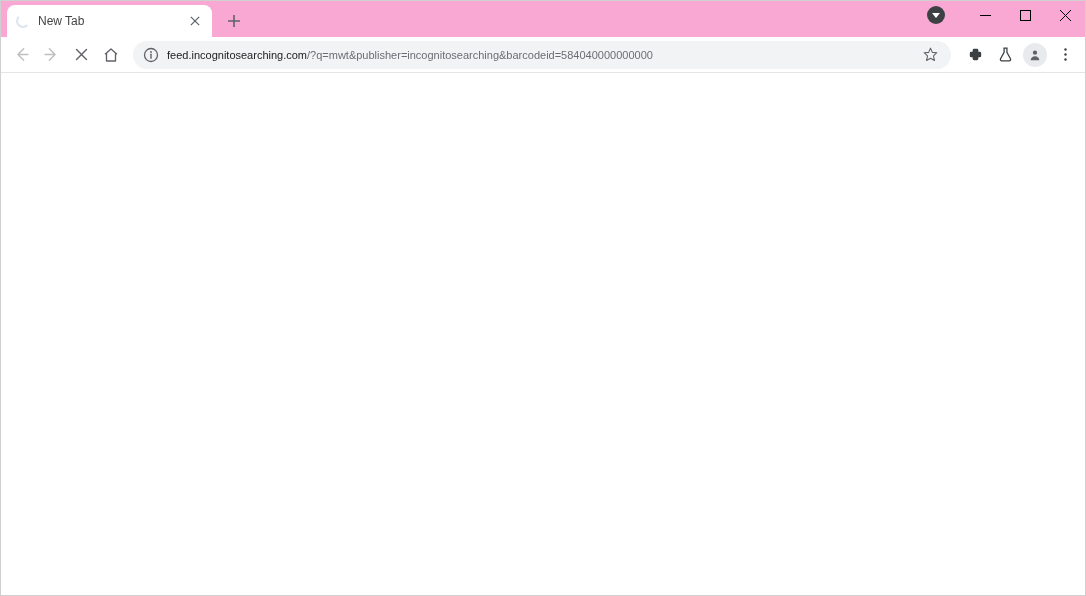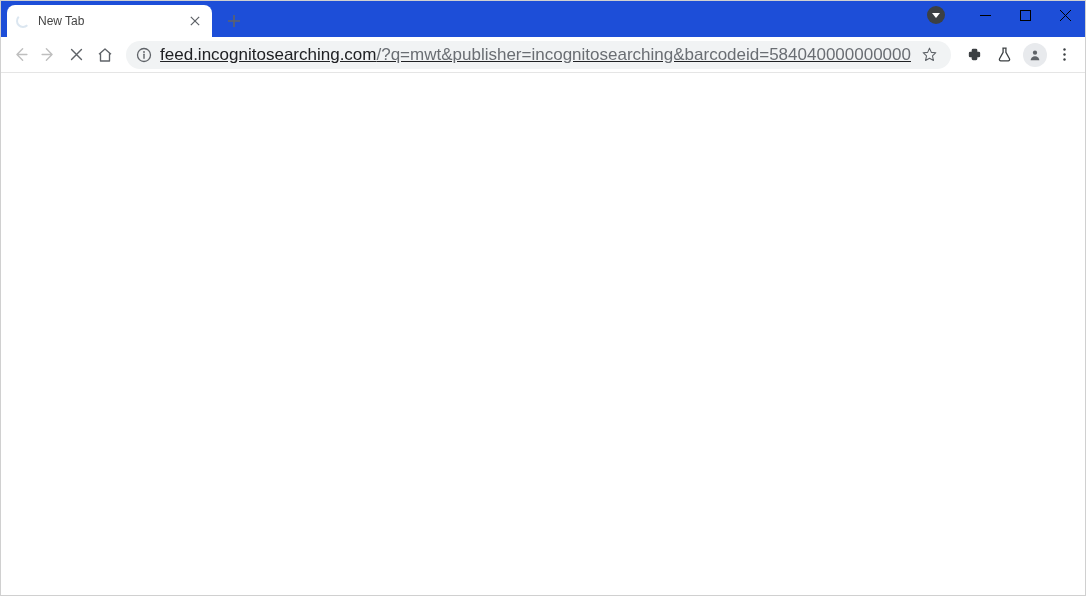--- a/index.html
+++ b/index.html
@@ -9,21 +9,21 @@
     }
     body {
       font-family: "Segoe UI", Arial, sans-serif;
       background: #fff;
       width: 1086px;
       height: 596px;
       overflow: hidden;
       border: 1px solid #d0d0d0;
     }
     .titlebar {
-      background: #1d4ed8;
+      background: #f9a8d4;
       height: 36px;
       display: flex;
       align-items: flex-end;
       position: relative;
     }
     .tab {
       background: #fff;
       height: 32px;
       width: 205px;
       margin-left: 6px;
@@ -145,26 +145,25 @@
     .omnibox-info {
       width: 16px;
       height: 16px;
       display: flex;
       align-items: center;
       justify-content: center;
       color: #5f6368;
     }
     .omnibox-url {
       flex: 1;
-      font-size: 17px;
+      font-size: 11px;
       color: #202124;
       white-space: nowrap;
       overflow: hidden;
       text-overflow: ellipsis;
-      text-decoration: underline;
     }
     .omnibox-url .path { color: #6a6e73; }
     .omnibox-star { color: #5f6368; }
     .toolbar-icons {
       display: flex;
       align-items: center;
       gap: 2px;
       margin-left: 2px;
     }
     .toolbar-icon {

